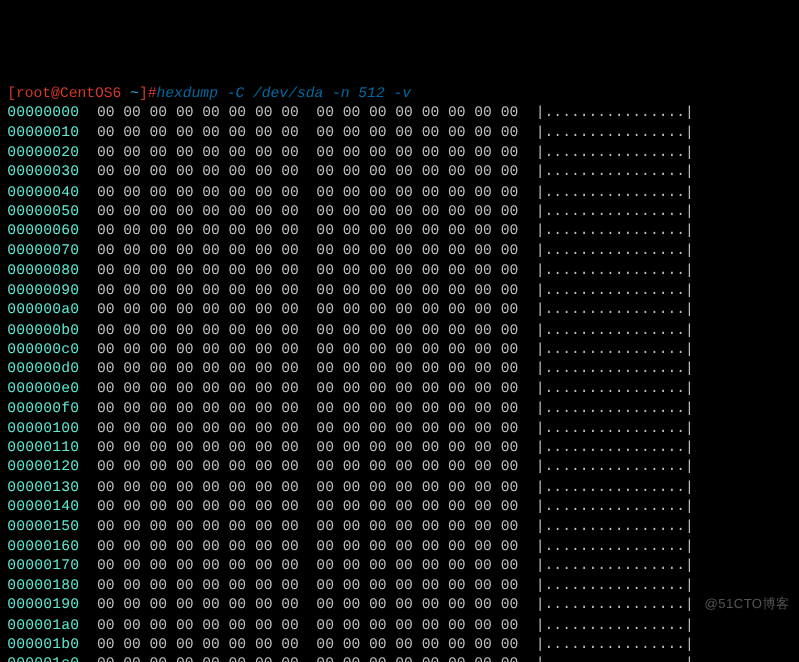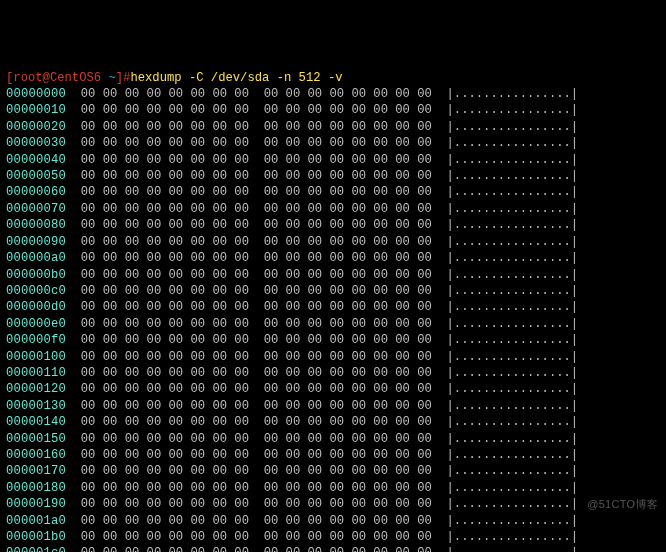--- a/index.html
+++ b/index.html
@@ -13,21 +13,21 @@
     white-space: pre;
     width: 666px;
     height: 552px;
     box-sizing: border-box;
     overflow: hidden;
     position: relative;
   }
   .p-user   { color: #d43a2a; }     
   .p-tilde  { color: #36a6c7; }     
   .p-delim  { color: #d43a2a; }     
-  .cmd      { color: #fde047; }
+  .cmd      { color: #0369a1; font-style: italic; }
   .offset   { color: #5eead4; letter-spacing: 0.2px;}
   .hex      { color: #bfbfbf; }
   .ascii    { color: #bfbfbf; }
   .watermark {
     position: absolute;
     right: 8px;
     bottom: 40px;
     color: #555555;
     font-size: 11px;
     font-family: sans-serif;

